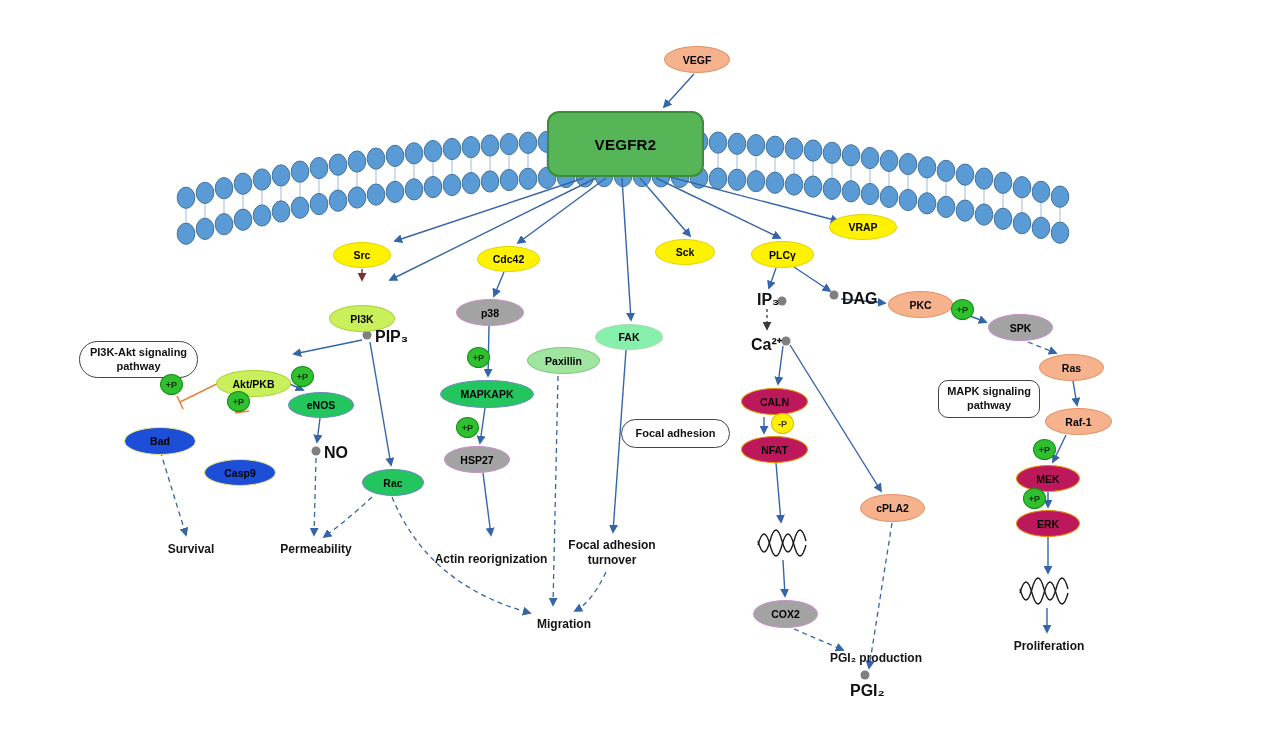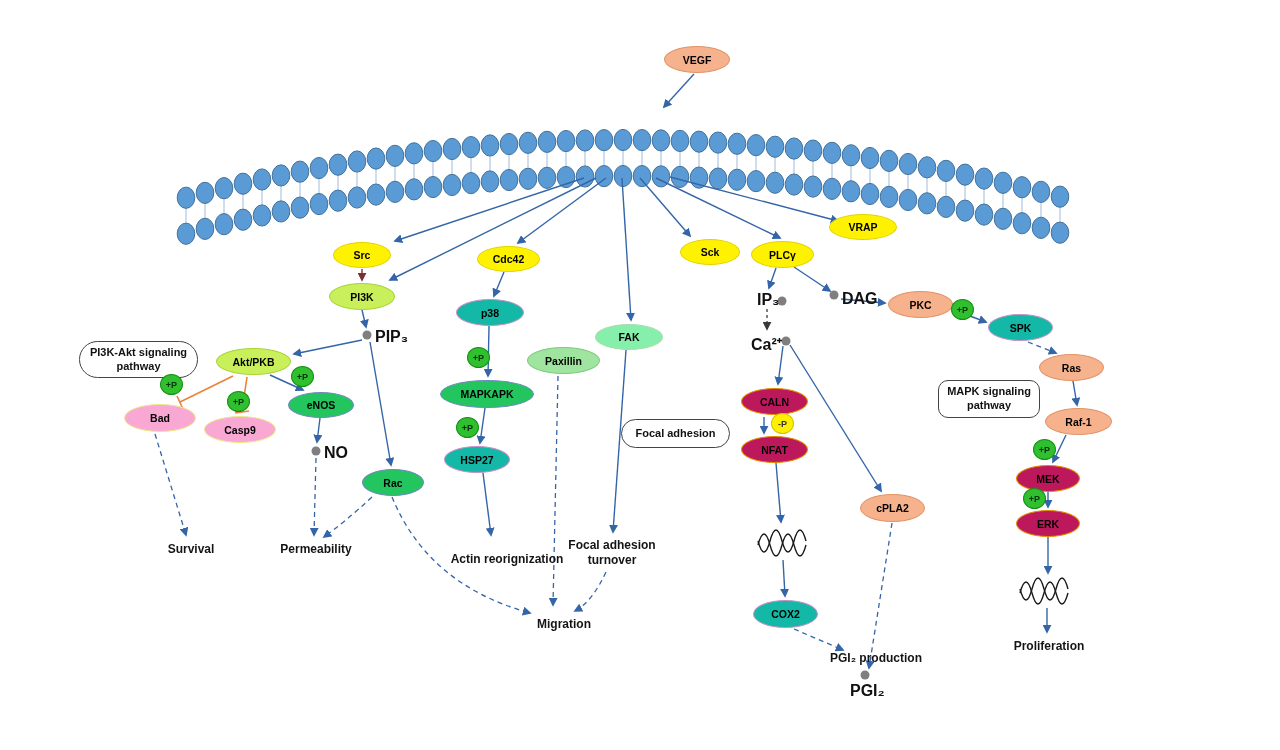--- a/index.html
+++ b/index.html
@@ -9,28 +9,28 @@
   .node {
     position:absolute; display:flex; align-items:center; justify-content:center;
     border-radius:50%; border:1px solid transparent;
     font-size:10.5px; font-weight:bold; color:#000; text-align:center; z-index:3;
   }
   .receptor {
     border-radius:12px; font-size:15px; letter-spacing:.3px;
     background:#56B556; border:2px solid #3C8C3C; z-index:4;
   }
   .c-yellow  { background:#FFF200; border-color:#E3D400; }
-  .c-ygreen  { background:#C9F05A; border-color:#A8D43A; }
-  .c-plum    { background:#14b8a6; border-color:#C98FC9; }
+  .c-ygreen  { background:#C9F05A; border-color:#A8D43A;margin-top:22px; }
+  .c-plum    { background:#a3a3a3; border-color:#C98FC9; }
   .c-slate   { background:#22c55e; border-color:#7288BF; }
   .c-green1  { background:#9FE49F; border-color:#7FC97F; }
   .c-green2  { background:#86efac; border-color:#A9DCA9; }
   .c-salmon  { background:#F6B28C; border-color:#E09468; }
   .c-orange  { background:#be185d; border-color:#E08E00; }
-  .c-pyellow { background:#f9a8d4; border-color:#EDE78F; }
+  .c-pyellow { background:#1d4ed8; border-color:#EDE78F;margin-top:23px; }
   .pbox {
     position:absolute; background:#fff; border:1.3px solid #444;
     display:flex; flex-direction:column; align-items:center; justify-content:center;
     font-size:11px; font-weight:bold; color:#111; line-height:1.25; text-align:center; z-index:3;
   }
   .badge {
     position:absolute; width:23px; height:21px; border-radius:50%;
     display:flex; align-items:center; justify-content:center;
     font-size:9px; font-weight:bold; z-index:5;
   }
@@ -272,36 +272,37 @@
       <circle cx="367" cy="335" r="4.5"></circle>
       <circle cx="316" cy="451" r="4.5"></circle>
       <circle cx="782" cy="301" r="4.5"></circle>
       <circle cx="834" cy="295" r="4.5"></circle>
       <circle cx="786" cy="341" r="4.5"></circle>
       <circle cx="865" cy="675" r="4.5"></circle>
     </g>
   </svg>
 
   <div class="node c-salmon" style="left:664px;top:46px;width:66px;height:27px">VEGF</div>
+  <div class="node receptor" style="left:547px;top:111px;width:157px;height:66px">VEGFR2</div>
 
   <div class="node c-yellow" style="left:333px;top:242px;width:58px;height:26px">Src</div>
   <div class="node c-ygreen" style="left:329px;top:283px;width:66px;height:27px">PI3K</div>
   <div class="node c-yellow" style="left:477px;top:246px;width:63px;height:26px">Cdc42</div>
   <div class="node c-plum" style="left:456px;top:299px;width:68px;height:27px">p38</div>
   <div class="node c-slate" style="left:440px;top:380px;width:94px;height:28px">MAPKAPK</div>
   <div class="node c-plum" style="left:444px;top:446px;width:66px;height:27px">HSP27</div>
   <div class="node c-green1" style="left:527px;top:347px;width:73px;height:27px">Paxillin</div>
   <div class="node c-green2" style="left:595px;top:324px;width:68px;height:26px">FAK</div>
-  <div class="node c-yellow" style="left:680px;top:239px;width:60px;height:26px">Sck</div>
+  <div class="node c-yellow" style="left:655px;top:239px;width:60px;height:26px">Sck</div>
   <div class="node c-yellow" style="left:751px;top:241px;width:63px;height:27px">PLCγ</div>
   <div class="node c-yellow" style="left:829px;top:214px;width:68px;height:26px">VRAP</div>
 
   <div class="node c-ygreen" style="left:216px;top:348px;width:75px;height:27px">Akt/PKB</div>
   <div class="node c-pyellow" style="left:124px;top:404px;width:72px;height:28px">Bad</div>
-  <div class="node c-pyellow" style="left:204px;top:416px;width:72px;height:27px">Casp9</div>
+  <div class="node c-pyellow" style="left:204px;top:436px;width:72px;height:27px">Casp9</div>
   <div class="node c-slate" style="left:288px;top:392px;width:66px;height:26px">eNOS</div>
   <div class="node c-slate" style="left:362px;top:469px;width:62px;height:27px">Rac</div>
 
   <div class="node c-salmon" style="left:888px;top:291px;width:65px;height:27px">PKC</div>
   <div class="node c-plum" style="left:988px;top:314px;width:65px;height:27px">SPK</div>
   <div class="node c-salmon" style="left:1039px;top:354px;width:65px;height:27px">Ras</div>
   <div class="node c-salmon" style="left:1045px;top:408px;width:67px;height:27px">Raf-1</div>
   <div class="node c-orange" style="left:1016px;top:465px;width:64px;height:27px">MEK</div>
   <div class="node c-orange" style="left:1016px;top:510px;width:64px;height:27px">ERK</div>
 
@@ -334,21 +335,21 @@
 
   <div class="mol" style="left:375px;top:328px">PIP₃</div>
   <div class="mol" style="left:324px;top:444px">NO</div>
   <div class="mol" style="left:757px;top:291px">IP₃</div>
   <div class="mol" style="left:842px;top:290px">DAG</div>
   <div class="mol" style="left:751px;top:333px">Ca²⁺</div>
   <div class="mol" style="left:850px;top:682px">PGI₂</div>
 
   <div class="outcome" style="left:158px;top:542px;width:66px">Survival</div>
   <div class="outcome" style="left:276px;top:542px;width:80px">Permeability</div>
-  <div class="outcome" style="left:450px;top:552px;width:114px">Actin reorignization</div>
+  <div class="outcome" style="left:434px;top:552px;width:114px">Actin reorignization</div>
   <div class="outcome" style="left:568px;top:538px;width:88px">
     <span style="display:block">Focal adhesion</span>
     <span style="display:block">turnover</span>
   </div>
   <div class="outcome" style="left:532px;top:617px;width:64px">Migration</div>
   <div class="outcome" style="left:1006px;top:639px;width:86px">Proliferation</div>
   <div class="outcome" style="left:828px;top:651px;width:96px">PGI₂ production</div>
 
 </div>
 

